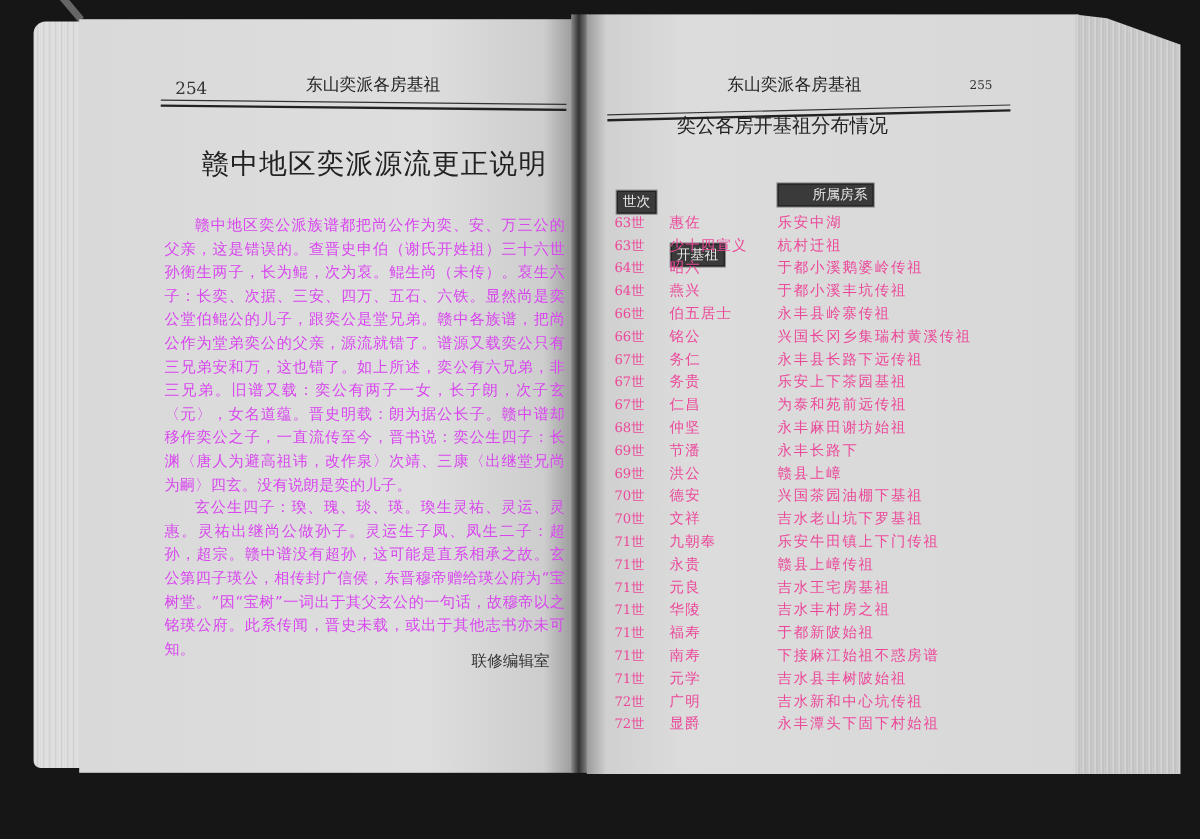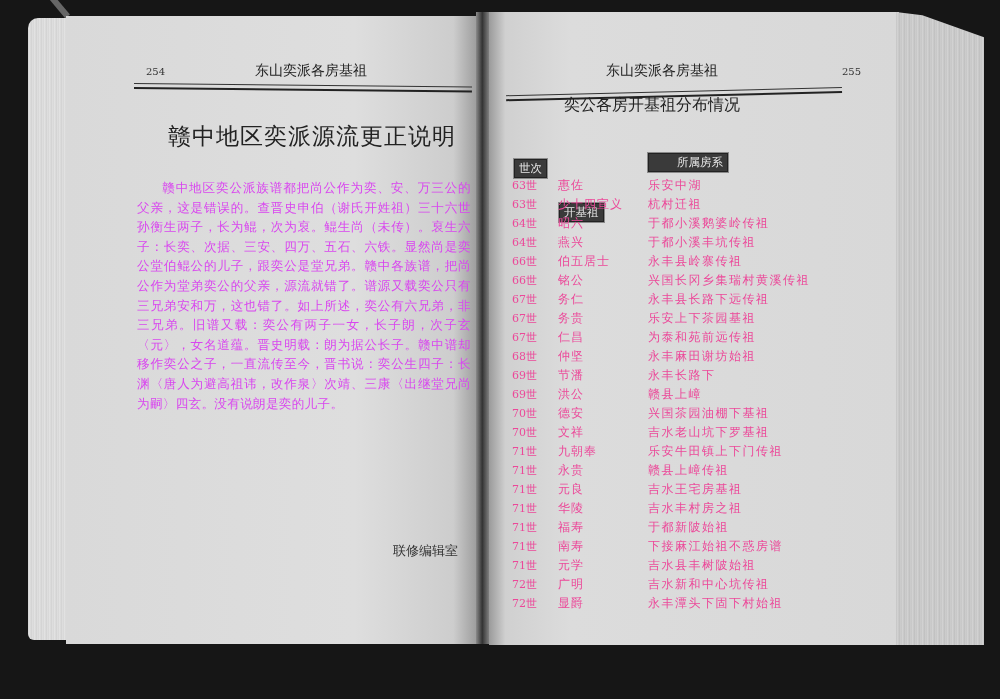--- a/index.html
+++ b/index.html
@@ -31,31 +31,31 @@
     position: absolute; left: 896px; top: 12px; width: 88px; height: 633px;
     background: repeating-linear-gradient(90deg, #c4c4c4 0px, #d6d6d6 2px, #bdbdbd 3px, #d0d0d0 5px);
     clip-path: polygon(0 0, 30% 0.5%, 100% 4%, 100% 100%, 0 100%);
   }
   .pen {
     position: absolute; left: 55px; top: -10px; width: 6px; height: 30px;
     background: #666; transform: rotate(-40deg);
   }
 
   
-  .l-pageno { position: absolute; left: 146px; top: 66px; font-size: 10px; color: #333; }
+  .l-pageno { position: absolute; left: 146px; top: 66px; font-size: 14px; color: #333; }
   .l-running { position: absolute; left: 255px; top: 62px; font-size: 14px; color: #222; font-family: "DejaVu Sans", sans-serif; }
   .l-rule { position: absolute; left: 134px; top: 83px; width: 338px; height: 3px; border-top: 1px solid #333; border-bottom: 2px solid #222; transform: rotate(0.6deg); transform-origin: left; }
   .l-title { position: absolute; left: 168px; top: 121px; font-size: 23px; color: #222; font-family: "DejaVu Sans", sans-serif; letter-spacing: 1px; }
   .l-body { position: absolute; left: 137px; top: 178px; width: 334px; font-size: 12.6px; line-height: 19.6px; color: #d946ef; letter-spacing: 0.3px; }
   .l-body p { margin: 0; text-indent: 2em; text-align: justify; }
   .l-sign { position: absolute; left: 393px; top: 542px; font-size: 13px; color: #333; }
 
   
   .r-running { position: absolute; left: 606px; top: 62px; font-size: 14px; color: #222; font-family: "DejaVu Sans", sans-serif; }
-  .r-pageno { position: absolute; left: 808px; top: 66px; font-size: 10px; color: #333; margin-left: 34px; }
+  .r-pageno { position: absolute; left: 808px; top: 66px; font-size: 10px; color: #333; }
   .r-rule { position: absolute; left: 506px; top: 87px; width: 336px; height: 3px; border-top: 1px solid #333; border-bottom: 2px solid #222; transform: rotate(-1.4deg); transform-origin: right; }
   .r-title { position: absolute; left: 564px; top: 95px; font-size: 16px; color: #222; font-family: "DejaVu Sans", sans-serif; }
   .hdr { position: absolute; top: 156px; background: #3a3a3a; color: #e8e8e8; font-size: 11.5px; padding: 1px 4px; border: 1px solid #222; box-shadow: 0 0 0 1px #8a8a8a; }
   .hdr.h1 { left: 514px; top: 159px; }
   .hdr.h2 { left: 559px; top: 156px; margin-top: 47px; }
   .hdr.h3 { left: 648px; top: 153px; padding-left: 28px; }
   .rows { position: absolute; left: 512px; top: 176px; }
   .row { height: 19px; line-height: 19px; font-size: 12px; color: #ec4899; position: relative; width: 320px; }
   .row .gen { position: absolute; left: 0; font-size: 11px; }
   .row .ancestor { position: absolute; left: 46px; letter-spacing: 1px; }
@@ -70,20 +70,21 @@
 <div class="gutter"></div>
 <div class="page-right"></div>
 <div class="stack-right"></div>
 
 <div class="l-pageno">254</div>
 <div class="l-running">东山奕派各房基祖</div>
 <div class="l-rule"></div>
 <div class="l-title">赣中地区奕派源流更正说明</div>
 <div class="l-body">
   <p>赣中地区奕公派族谱都把尚公作为奕、安、万三公的父亲，这是错误的。查晋史申伯（谢氏开姓祖）三十六世孙衡生两子，长为鲲，次为裒。鲲生尚（未传）。裒生六子：长奕、次据、三安、四万、五石、六铁。显然尚是奕公堂伯鲲公的儿子，跟奕公是堂兄弟。赣中各族谱，把尚公作为堂弟奕公的父亲，源流就错了。谱源又载奕公只有三兄弟安和万，这也错了。如上所述，奕公有六兄弟，非三兄弟。旧谱又载：奕公有两子一女，长子朗，次子玄〈元〉，女名道蕴。晋史明载：朗为据公长子。赣中谱却移作奕公之子，一直流传至今，晋书说：奕公生四子：长渊〈唐人为避高祖讳，改作泉〉次靖、三康〈出继堂兄尚为嗣〉四玄。没有说朗是奕的儿子。</p>
+  <p>玄公生四子：瑍、瑰、琰、瑛。瑍生灵祐、灵运、灵惠。灵祐出继尚公做孙子。灵运生子凤、凤生二子：超孙，超宗。赣中谱没有超孙，这可能是直系相承之故。玄公第四子瑛公，相传封广信侯，东晋穆帝赠给瑛公府为“宝树堂。”因“宝树”一词出于其父玄公的一句话，故穆帝以之铭瑛公府。此系传闻，晋史未载，或出于其他志书亦未可知。</p>
 </div>
 <div class="l-sign">联修编辑室</div>
 
 <div class="r-running">东山奕派各房基祖</div>
 <div class="r-pageno">255</div>
 <div class="r-rule"></div>
 <div class="r-title">奕公各房开基祖分布情况</div>
 
 <div class="hdr h1">世次</div>
 <div class="hdr h2">开基祖</div>

